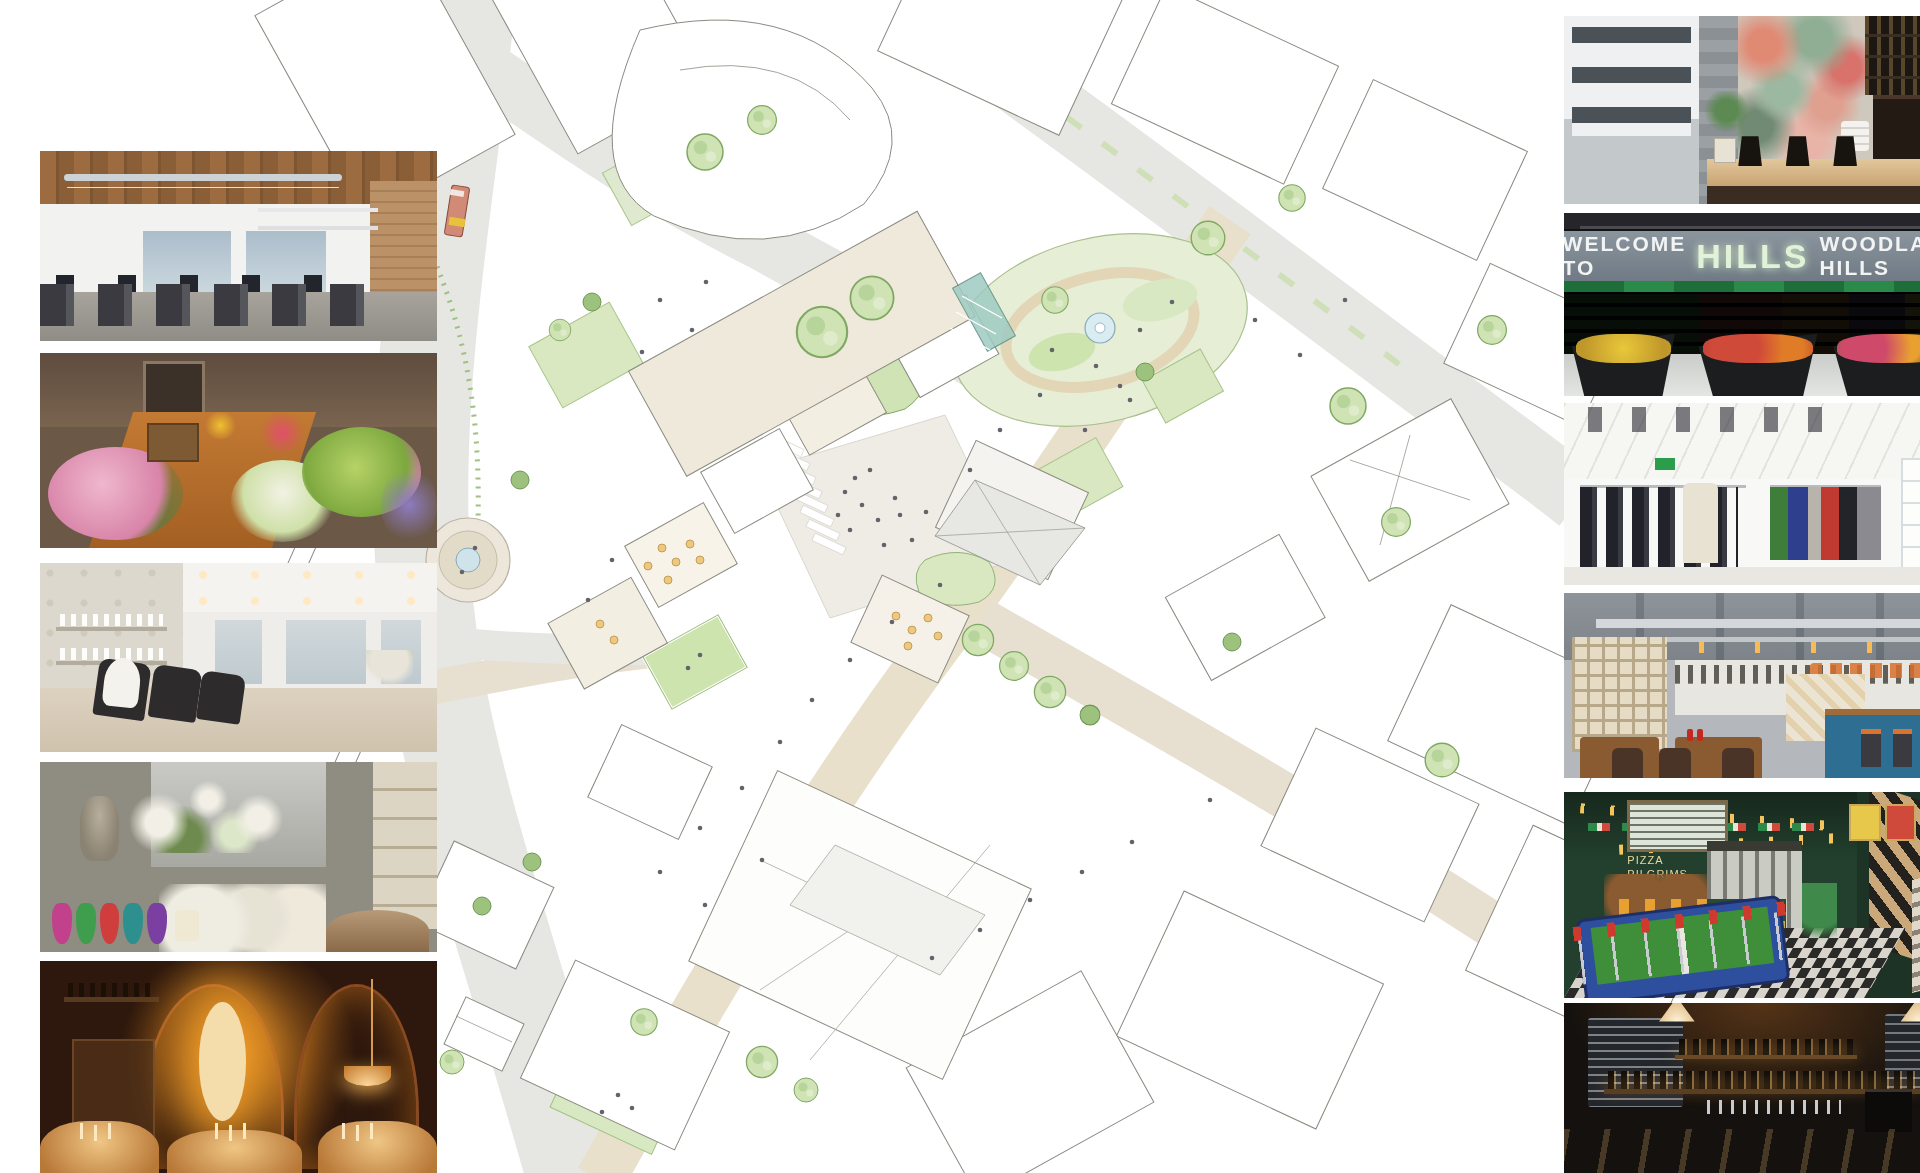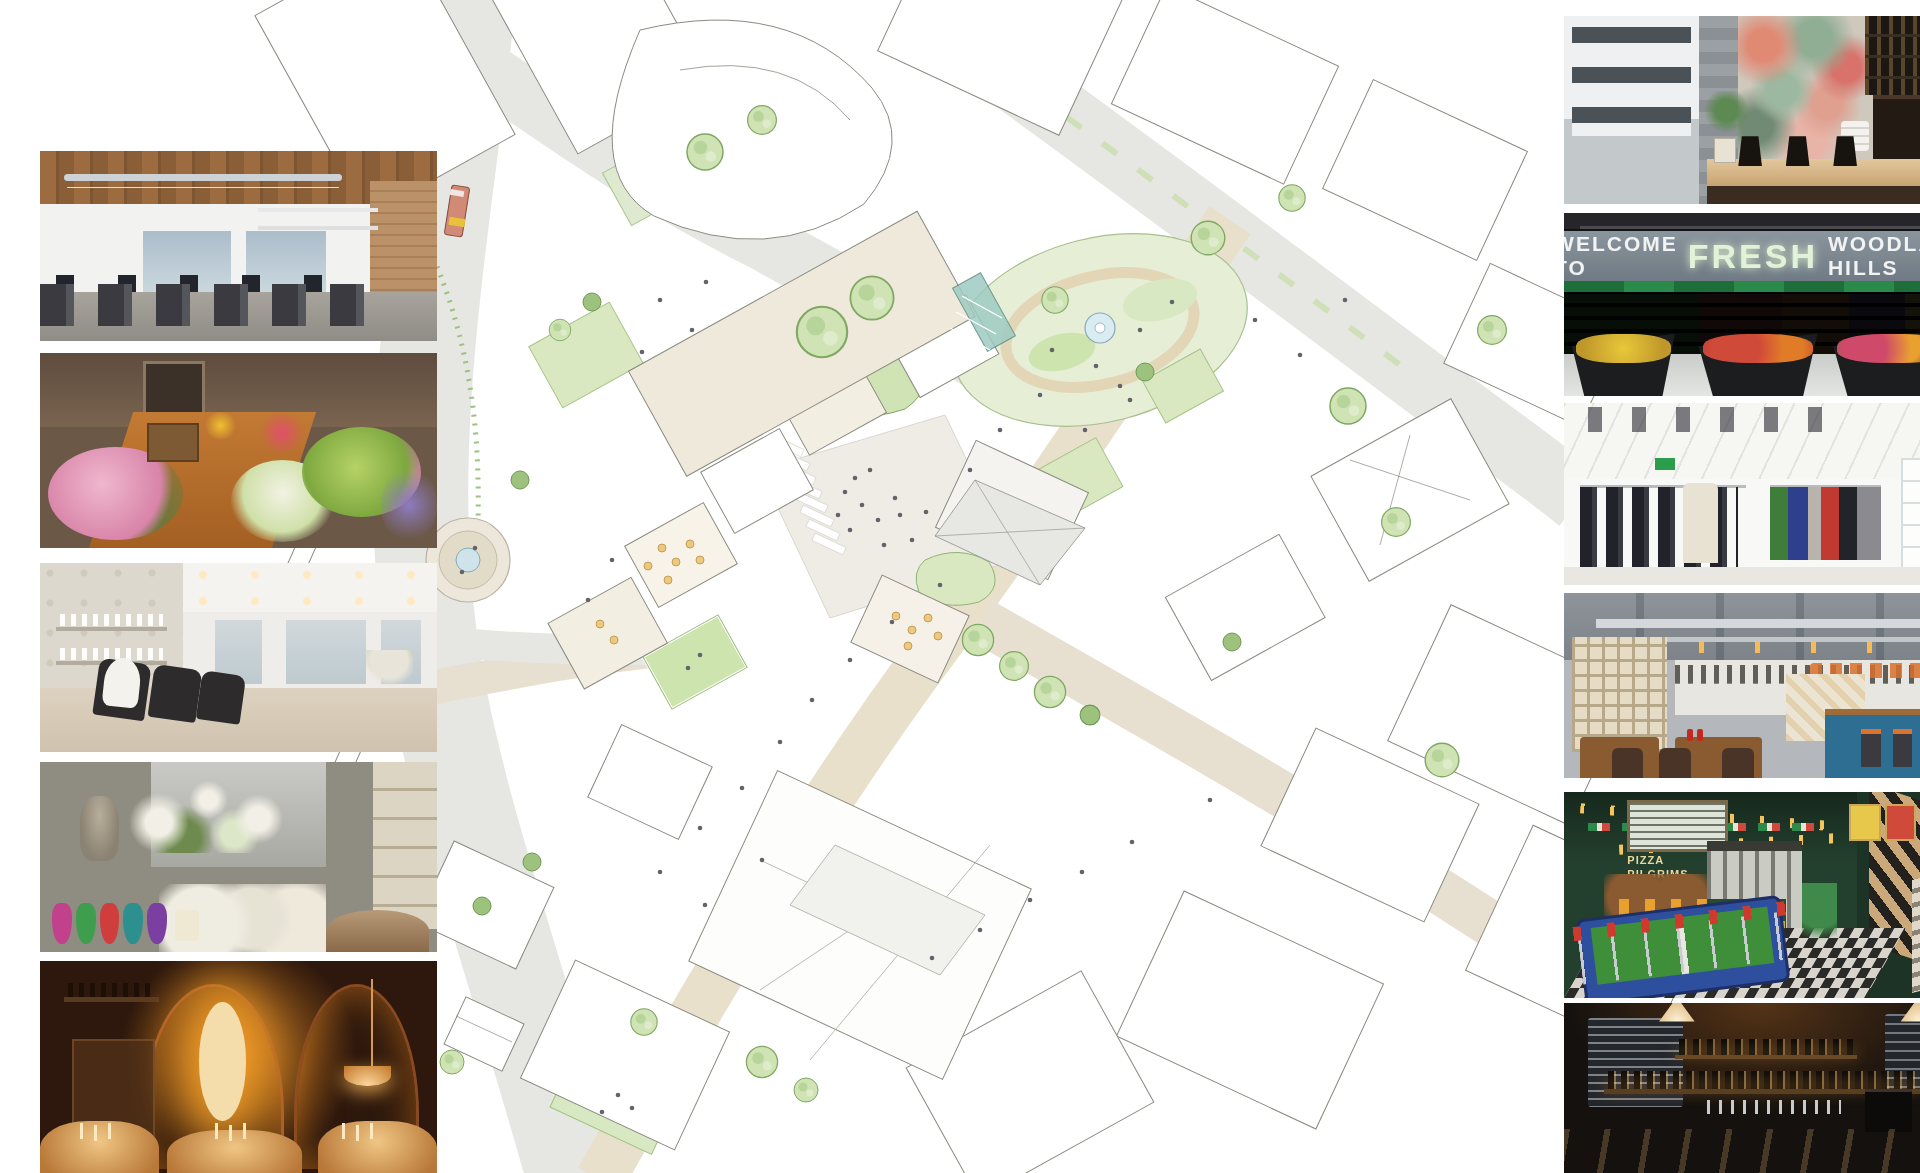--- a/index.html
+++ b/index.html
@@ -196,21 +196,21 @@
 
   
   .gr-ceil{left:0;top:0;right:0;height:34%;background:linear-gradient(180deg,#16281d,#23402e);}
   .gr-string{height:10px;background:repeating-linear-gradient(90deg,rgba(255,205,95,.95) 0 4px,transparent 4px 30px);}
   .gr-st1{left:4%;top:10%;width:70%;transform:rotate(4deg);}
   .gr-st2{left:14%;top:22%;width:74%;transform:rotate(-3deg);}
   .gr-bunt{left:6%;top:15%;width:60%;height:8px;
     background:repeating-linear-gradient(90deg,#2e8a4a 0 9px,#e8e4d8 9px 14px,#cf4a3a 14px 22px,transparent 22px 34px);}
   .gr-menu{left:16%;top:4%;width:24%;height:22%;background:#dfe4d8;border:3px solid #7a6a4a;
     background-image:repeating-linear-gradient(180deg,rgba(60,70,60,.7) 0 2px,transparent 2px 7px);}
-  .gr-text{left:16%;top:30%;color:#e8d8a0;font-weight:bold;font-size:11px;letter-spacing:1px;line-height:1.25;}
+  .gr-text{left:16%;top:30%;color:#e8d8a0;font-weight:normal;font-size:11px;letter-spacing:1px;line-height:1.25;}
   .gr-bar{left:36%;top:24%;width:24%;height:40%;background:#caccc4;border-top:10px solid #3a3a34;
     background-image:repeating-linear-gradient(90deg,rgba(40,40,36,.5) 0 4px,transparent 4px 16px);}
   .gr-barfront{left:36%;top:52%;width:20%;height:22%;background:#2a4a34;
     background-image:repeating-linear-gradient(90deg,rgba(232,200,90,.8) 0 6px,transparent 6px 18px);background-size:100% 40%;background-position:0 80%;background-repeat:no-repeat;}
   .gr-stairs{right:0;top:0;width:26%;height:100%;background:#1d3326;}
   .gr-chev{right:10%;top:0;width:13%;height:78%;
     background:repeating-linear-gradient(45deg,#caa87a 0 11px,#23211e 11px 22px);transform:skewY(18deg);}
   .gr-steps{right:0;top:40%;width:12%;height:55%;
     background:repeating-linear-gradient(180deg,#e0d8c8 0 9px,#8a8274 9px 14px);transform:skewY(-14deg);}
   .gr-poster{top:6%;width:7%;height:16%;border:2px solid #caa85a;}
@@ -601,21 +601,21 @@
       <div class="p co-pitch co-p1"></div>
       <div class="p co-pitch co-p2"></div>
       <div class="p co-pitch co-p3"></div>
     </figure>
 
     <figure class="photo" id="ph-fresh" title="fresh food market hall with produce aisles">
       <div class="p fm-ceil"></div>
       <div class="p fm-track"></div>
       <div class="p fm-sign">
         <span class="w1">WELCOME TO</span>
-        <span class="w2">FRESH</span>
+        <span class="w2">HILLS</span>
         <span class="w3">WOODLAND HILLS</span>
       </div>
       <div class="p fm-shelves"></div>
       <div class="p fm-header"></div>
       <div class="p fm-floor"></div>
       <div class="p fm-bin fm-b1"></div>
       <div class="p fm-bin fm-b2"></div>
       <div class="p fm-bin fm-b3"></div>
       <div class="p fm-prod fm-pr1"></div>
       <div class="p fm-prod fm-pr2"></div>

